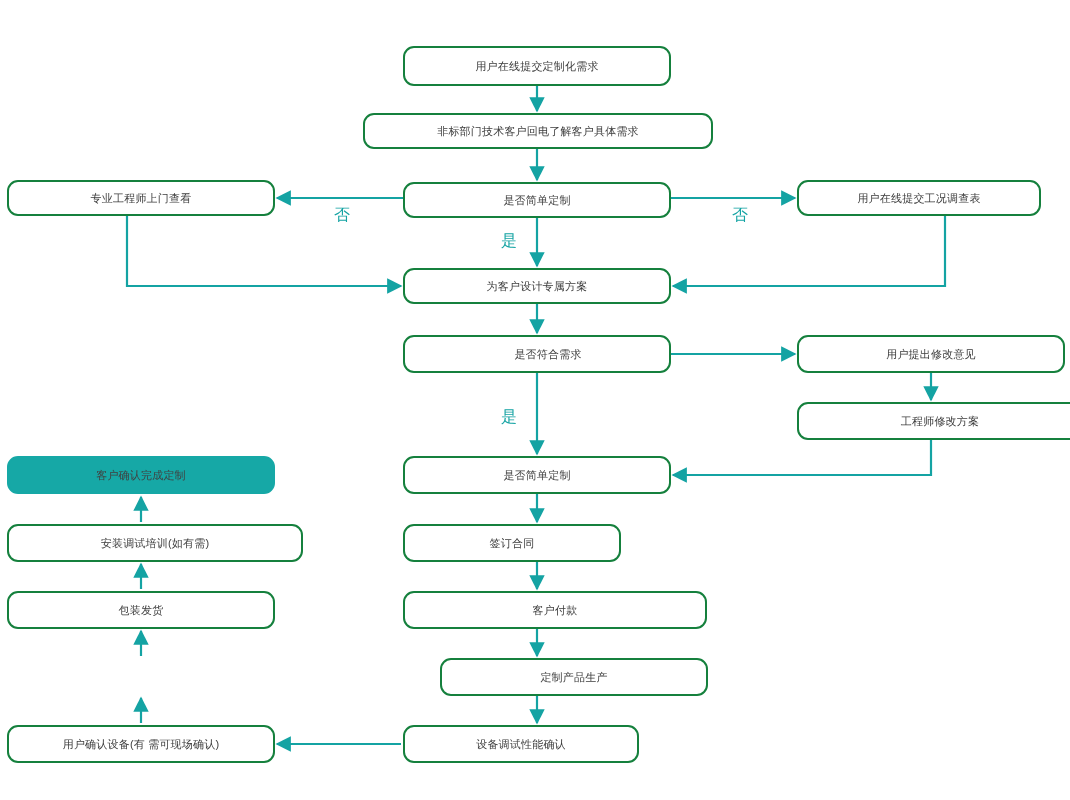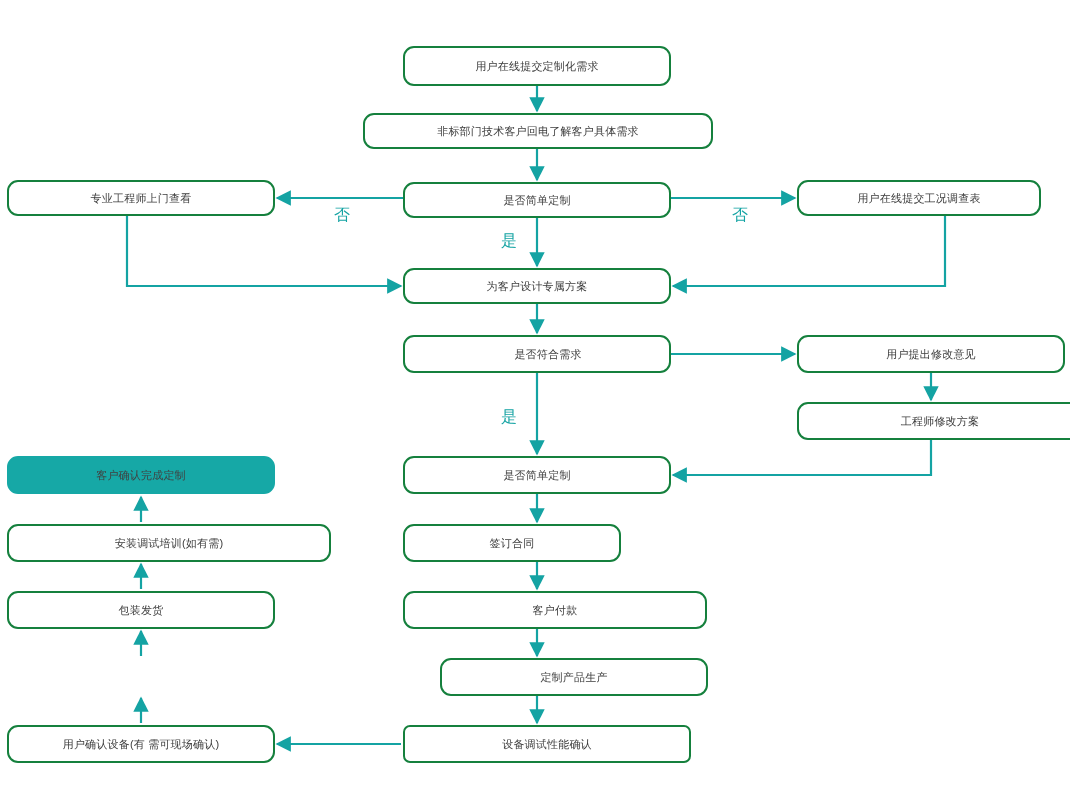--- a/index.html
+++ b/index.html
@@ -130,28 +130,28 @@
   <div class="node" style="left:797px; top:402px; width:286px; height:38px;">工程师修改方案</div>
 
   <div class="node" style="left:403px; top:456px; width:268px; height:38px;">是否简单定制</div>
 
   <div class="node" style="left:403px; top:524px; width:218px; height:38px;">签订合同</div>
 
   <div class="node" style="left:403px; top:591px; width:304px; height:38px;">客户付款</div>
 
   <div class="node" style="left:403px; top:658px; width:268px; height:38px;margin-left:37px;">定制产品生产</div>
 
-  <div class="node" style="left:403px; top:725px; width:288px; height:38px;border-radius:7px;">设备调试性能确认</div>
+  <div class="node" style="left:403px; top:725px; width:236px; height:38px;">设备调试性能确认</div>
 
   <div class="node" style="left:7px; top:725px; width:268px; height:38px;">用户确认设备(有 需可现场确认)</div>
 
 
   <div class="node" style="left:7px; top:591px; width:268px; height:38px;text-align:center;">包装发货</div>
 
-  <div class="node" style="left:7px; top:524px; width:324px; height:38px;">安装调试培训(如有需)</div>
+  <div class="node" style="left:7px; top:524px; width:296px; height:38px;">安装调试培训(如有需)</div>
 
   <div class="node filled" style="left:7px; top:456px; width:268px; height:38px;">客户确认完成定制</div>
 
   <div class="edge-label" style="left:334px; top:207px;">否</div>
   <div class="edge-label" style="left:732px; top:207px;">否</div>
   <div class="edge-label" style="left:501px; top:233px;">是</div>
   <div class="edge-label" style="left:501px; top:409px;">是</div>
 
 </div>
 

